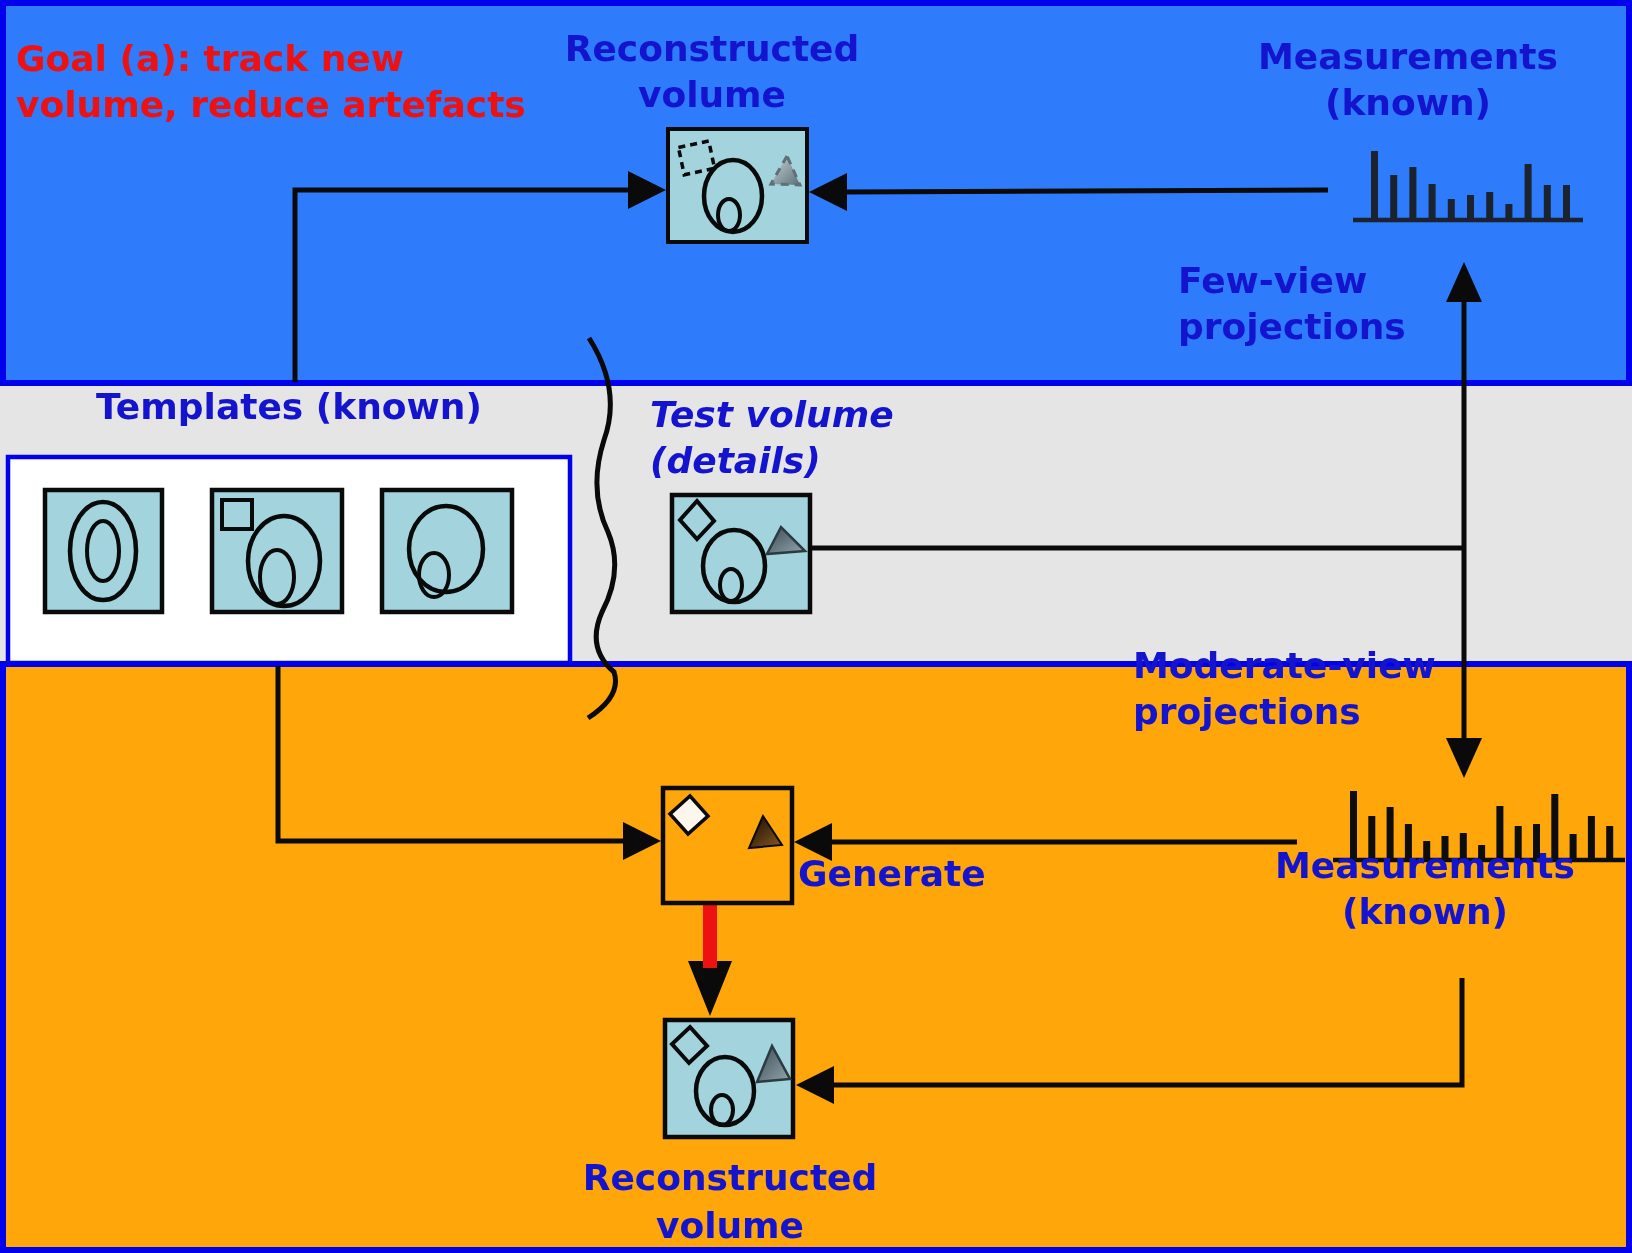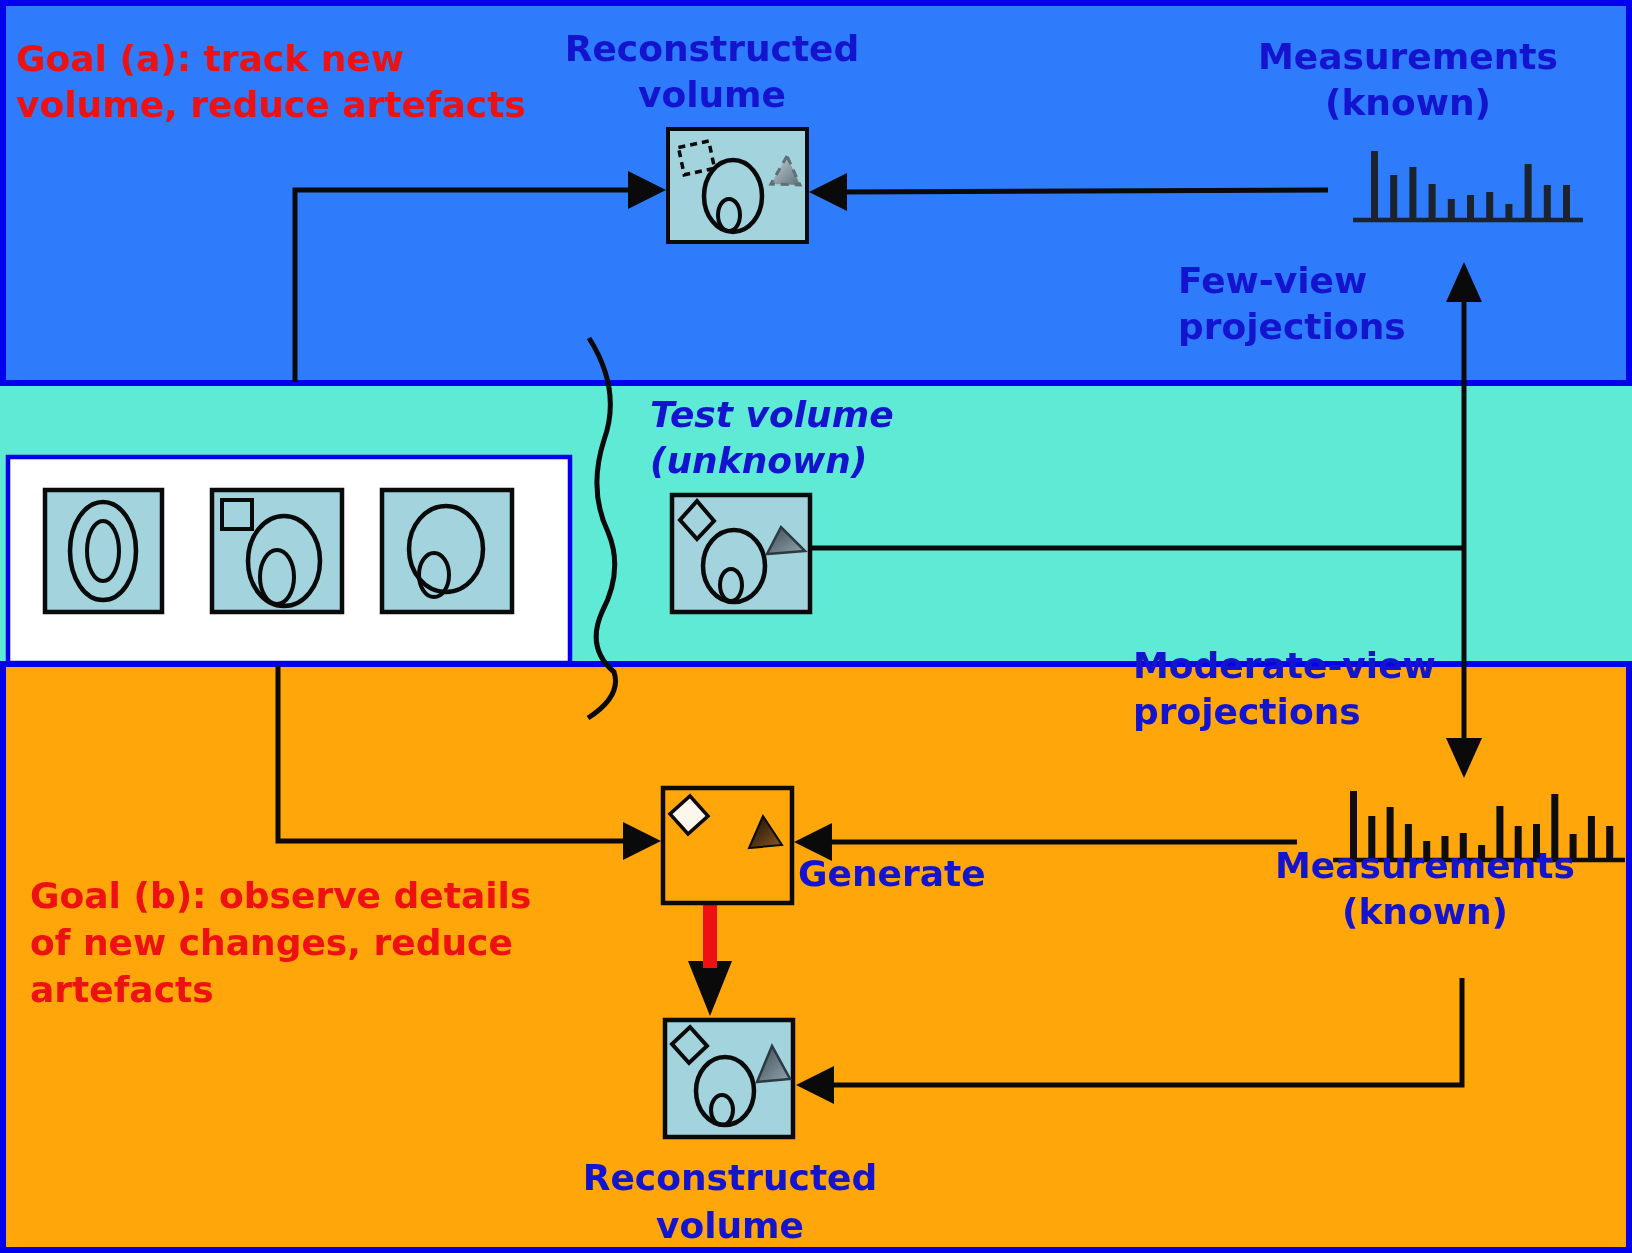--- a/index.html
+++ b/index.html
@@ -1,19 +1,19 @@
 <!DOCTYPE html>
 <html><head>
 <meta charset="utf-8">
 <style>
   html,body{margin:0;padding:0;background:#ffffff;}
   #stage{
     position:relative;width:1632px;height:1253px;overflow:hidden;
     font-family:"DejaVu Sans","Liberation Sans",sans-serif;
-    background:#5eead4;
+    background:#e5e5e5;
   }
   .region{position:absolute;box-sizing:border-box;}
   #region-goal-a{left:0;top:0;width:1632px;height:386px;background:#2e7bfc;border:6px solid #0101ec;}
   #region-goal-b{left:0;top:661px;width:1632px;height:592px;background:#ffa60a;border:6px solid #0101ec;}
   #gfx{position:absolute;left:0;top:0;width:1632px;height:1253px;}
   .lbl{position:absolute;font-size:36px;font-weight:bold;line-height:46px;white-space:nowrap;}
   .lbl span{display:block;}
   .blue{color:#1414cf;}
   .red{color:#ee1111;}
   .center{text-align:center;}
@@ -161,44 +161,42 @@
   <div class="lbl blue center" style="left:1258px;top:34px;width:300px;">
     <span>Measurements</span>
     <span>(known)</span>
   </div>
 
   <div class="lbl blue" style="left:1178px;top:258px;">
     <span>Few-view</span>
     <span>projections</span>
   </div>
 
+  <div class="lbl blue center" style="left:8px;top:384px;width:562px;">
+    <span>Templates (known)</span>
+  </div>
 
   <div class="lbl blue" style="left:650px;top:392px;font-style:italic;">
     <span>Test volume</span>
-    <span>(unknown)</span>
+    <span>(details)</span>
   </div>
 
   <div class="lbl blue" style="left:1133px;top:643px;">
     <span>Moderate-view</span>
     <span>projections</span>
   </div>
 
   <div class="lbl blue" style="left:798px;top:850px;line-height:48px;">
     <span>Generate</span>
   </div>
 
   <div class="lbl blue center" style="left:1270px;top:843px;width:310px;">
     <span>Measurements</span>
     <span>(known)</span>
   </div>
 
-  <div class="lbl red" style="left:30px;top:872px;line-height:47px;">
-    <span>Goal (b): observe details</span>
-    <span>of new changes, reduce</span>
-    <span>artefacts</span>
-  </div>
 
   <div class="lbl blue center" style="left:570px;top:1154px;width:320px;line-height:48px;">
     <span>Reconstructed</span>
     <span>volume</span>
   </div>
 
 </div>
 
 </body></html>

